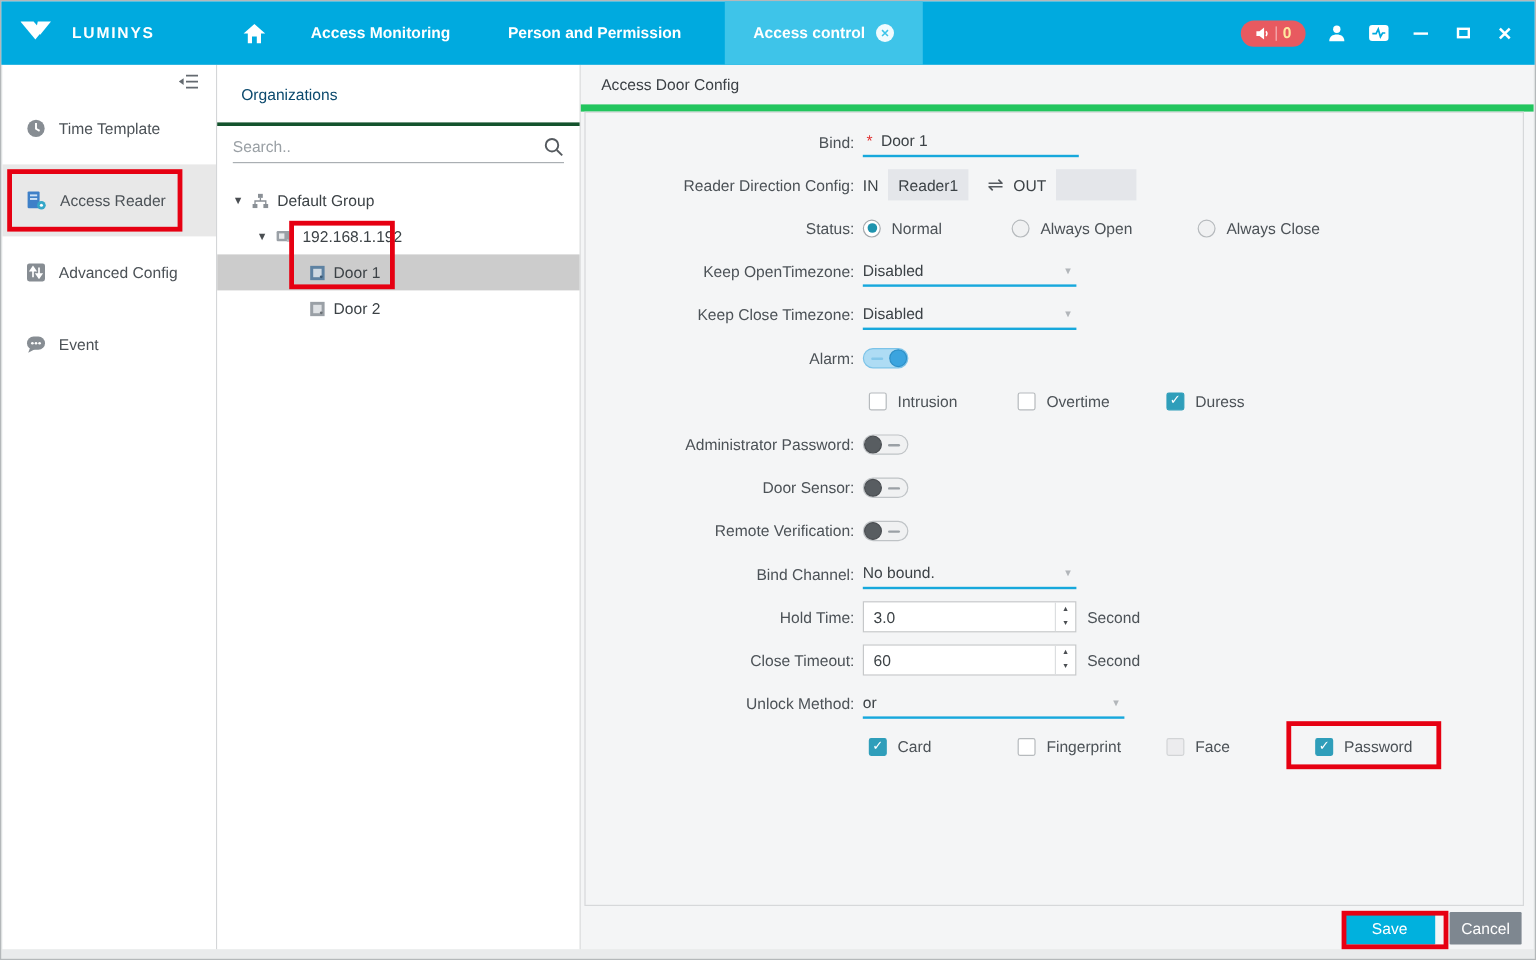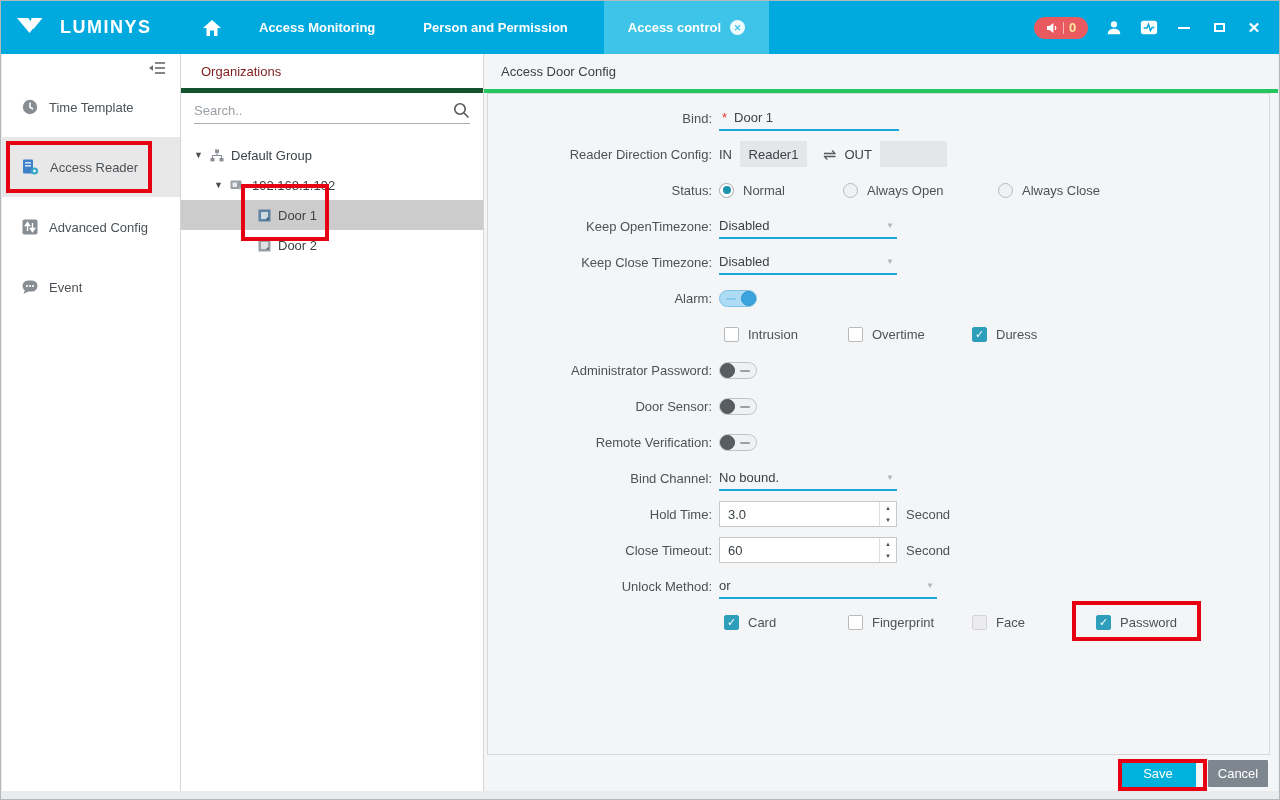--- a/index.html
+++ b/index.html
@@ -2,21 +2,21 @@
 <html><head>
 <meta charset="utf-8">
 <style>
   * { margin:0; padding:0; box-sizing:border-box; }
   html,body { width:1280px; height:800px; font-family:"Liberation Sans", sans-serif; }
   .window { position:relative; width:1280px; height:800px; background:#e9ebec; border:1px solid #b4b8ba; overflow:hidden; }
 
   
   .topbar { position:absolute; left:0; top:0; width:100%; height:53px; background:#00aadf; display:flex; align-items:stretch; z-index:5; }
   .brand { width:188px; display:flex; align-items:center; padding-left:16px; gap:9px; }
-  .brand-text { color:#fff; font-size:18px; font-weight:bold; letter-spacing:1.5px; }
+  .brand-text { color:#fff; font-size:13px; font-weight:bold; letter-spacing:1.5px; }
   .home-btn { width:46px; display:flex; align-items:center; justify-content:center; cursor:pointer; }
   .tab { padding:0 24px; display:flex; align-items:center; gap:9px; color:#fff; font-size:13px; font-weight:bold; cursor:pointer; }
   .tab.active { background:#3ec4e9;margin-left:12px; }
   .tab-close { width:15px; height:15px; border-radius:50%; background:rgba(255,255,255,.92); color:#3ec4e9; font-size:9px; font-weight:bold; display:flex; align-items:center; justify-content:center; }
   .topbar-right { margin-left:auto; display:flex; align-items:center; gap:17px; padding-right:16px; }
   .alarm-pill { width:54px; height:22px; border-radius:11px; background:#e85a60; display:flex; align-items:center; justify-content:center; gap:5px; cursor:pointer; }
   .alarm-sep { width:1px; height:12px; background:rgba(255,255,255,.55); }
   .alarm-count { color:#ffe9a0; font-size:13px; font-weight:bold; }
   .win-btn { color:#fff; display:flex; align-items:center; justify-content:center; width:18px; height:18px; cursor:pointer; }
   .min-glyph { width:12px; height:2px; background:#fff; }
@@ -25,34 +25,34 @@
 
   
   .sidebar { position:absolute; left:1px; top:53px; width:179px; bottom:8px; background:#fff; border-right:1px solid #d4d6d8; }
   .side-head { height:23px; position:relative; }
   .collapse-btn { position:absolute; right:14px; top:7px; cursor:pointer; }
   .side-item { height:60px; display:flex; align-items:center; padding-left:20px; gap:11px; font-size:13px; color:#4c5257; cursor:pointer; }
   .side-item.active { background:#e8e8e8; }
 
   
   .orgpanel { position:absolute; left:180px; top:53px; width:303px; bottom:8px; background:#fff; border-right:1px solid #d4d6d8; }
-  .org-head { height:39px; display:flex; align-items:center; padding-left:20px; font-size:13px; color:#7f1d1d; border-bottom:5px solid #14532d; }
+  .org-head { height:51px; display:flex; align-items:center; padding-left:20px; font-size:13px; color:#0c4a6e; border-bottom:3px solid #14532d; }
   .search-wrap { margin:4px 13px 16px 13px; height:27px; border-bottom:1px solid #aaafb3; display:flex; align-items:center; }
   .search-input { flex:1; border:none; outline:none; font-size:13px; color:#3c4246; background:transparent; font-family:"Liberation Sans", sans-serif; }
   .search-input::placeholder { color:#9aa0a5; }
   .tree { margin-top:5px; }
   .tree-row { height:30px; display:flex; align-items:center; font-size:13px; color:#3c4246; cursor:pointer; }
   .tree-row.selected { background:#cccccc; }
   .indent-0 { padding-left:13px; } .indent-1 { padding-left:33px; } .indent-2 { padding-left:77px; }
   .caret { width:16px; font-size:9px; color:#4a4e52; }
   .tree-icon { margin-right:7px; display:flex; align-items:center; }
 
   
   .main { position:absolute; left:483px; top:53px; right:1px; bottom:8px; background:#f4f5f6; }
-  .main-head { height:39px; display:flex; align-items:center; padding-left:17px; font-size:13px; color:#3a3f44; border-bottom:4px solid #22c55e; }
+  .main-head { height:39px; display:flex; align-items:center; padding-left:17px; font-size:13px; color:#3a3f44; border-bottom:6px solid #22c55e; }
   .form-panel { position:absolute; left:3px; right:8px; top:39px; bottom:36px; border:1px solid #d6d8da; padding-top:6px; overflow:hidden; }
   .footer { position:absolute; left:3px; right:8px; bottom:0; height:36px; display:flex; align-items:center; justify-content:flex-end; gap:12px; padding-right:2px; }
   .btn { height:27px; border:none; color:#fff; font-size:13px; font-family:"Liberation Sans", sans-serif; cursor:pointer; border-radius:1px; }
   .btn-save { width:76px; background:#00b1de; }
   .btn-cancel { width:60px; background:#7e8790; }
 
   
   .row { height:36px; display:flex; align-items:center; }
   .row-label { width:224px; text-align:right; font-size:13px; color:#4c5257; flex-shrink:0; }
   .row-controls { margin-left:7px; display:flex; align-items:center; }

